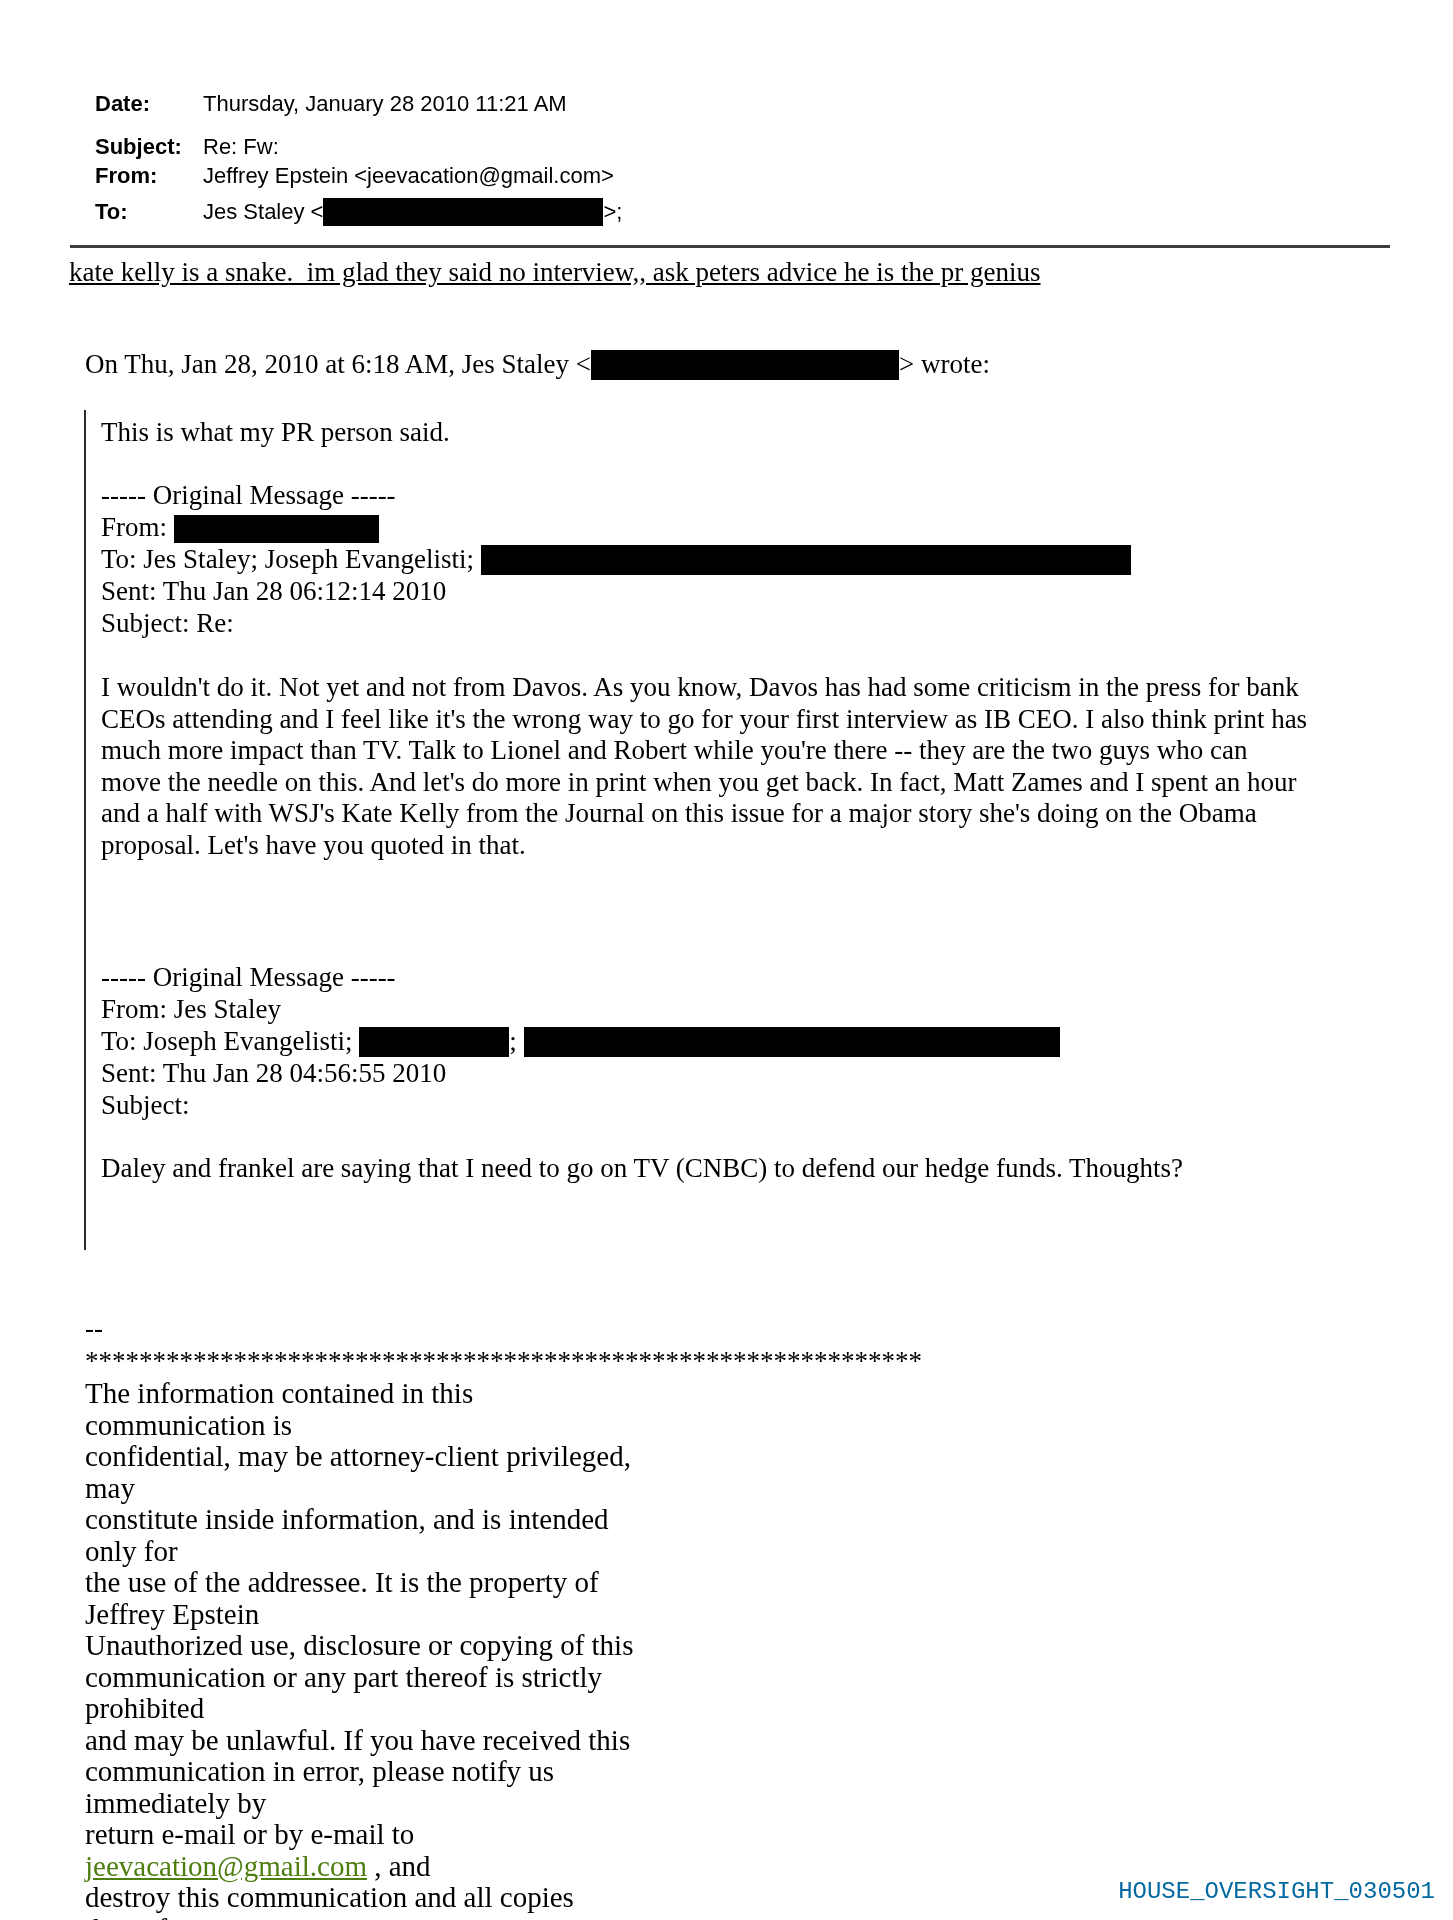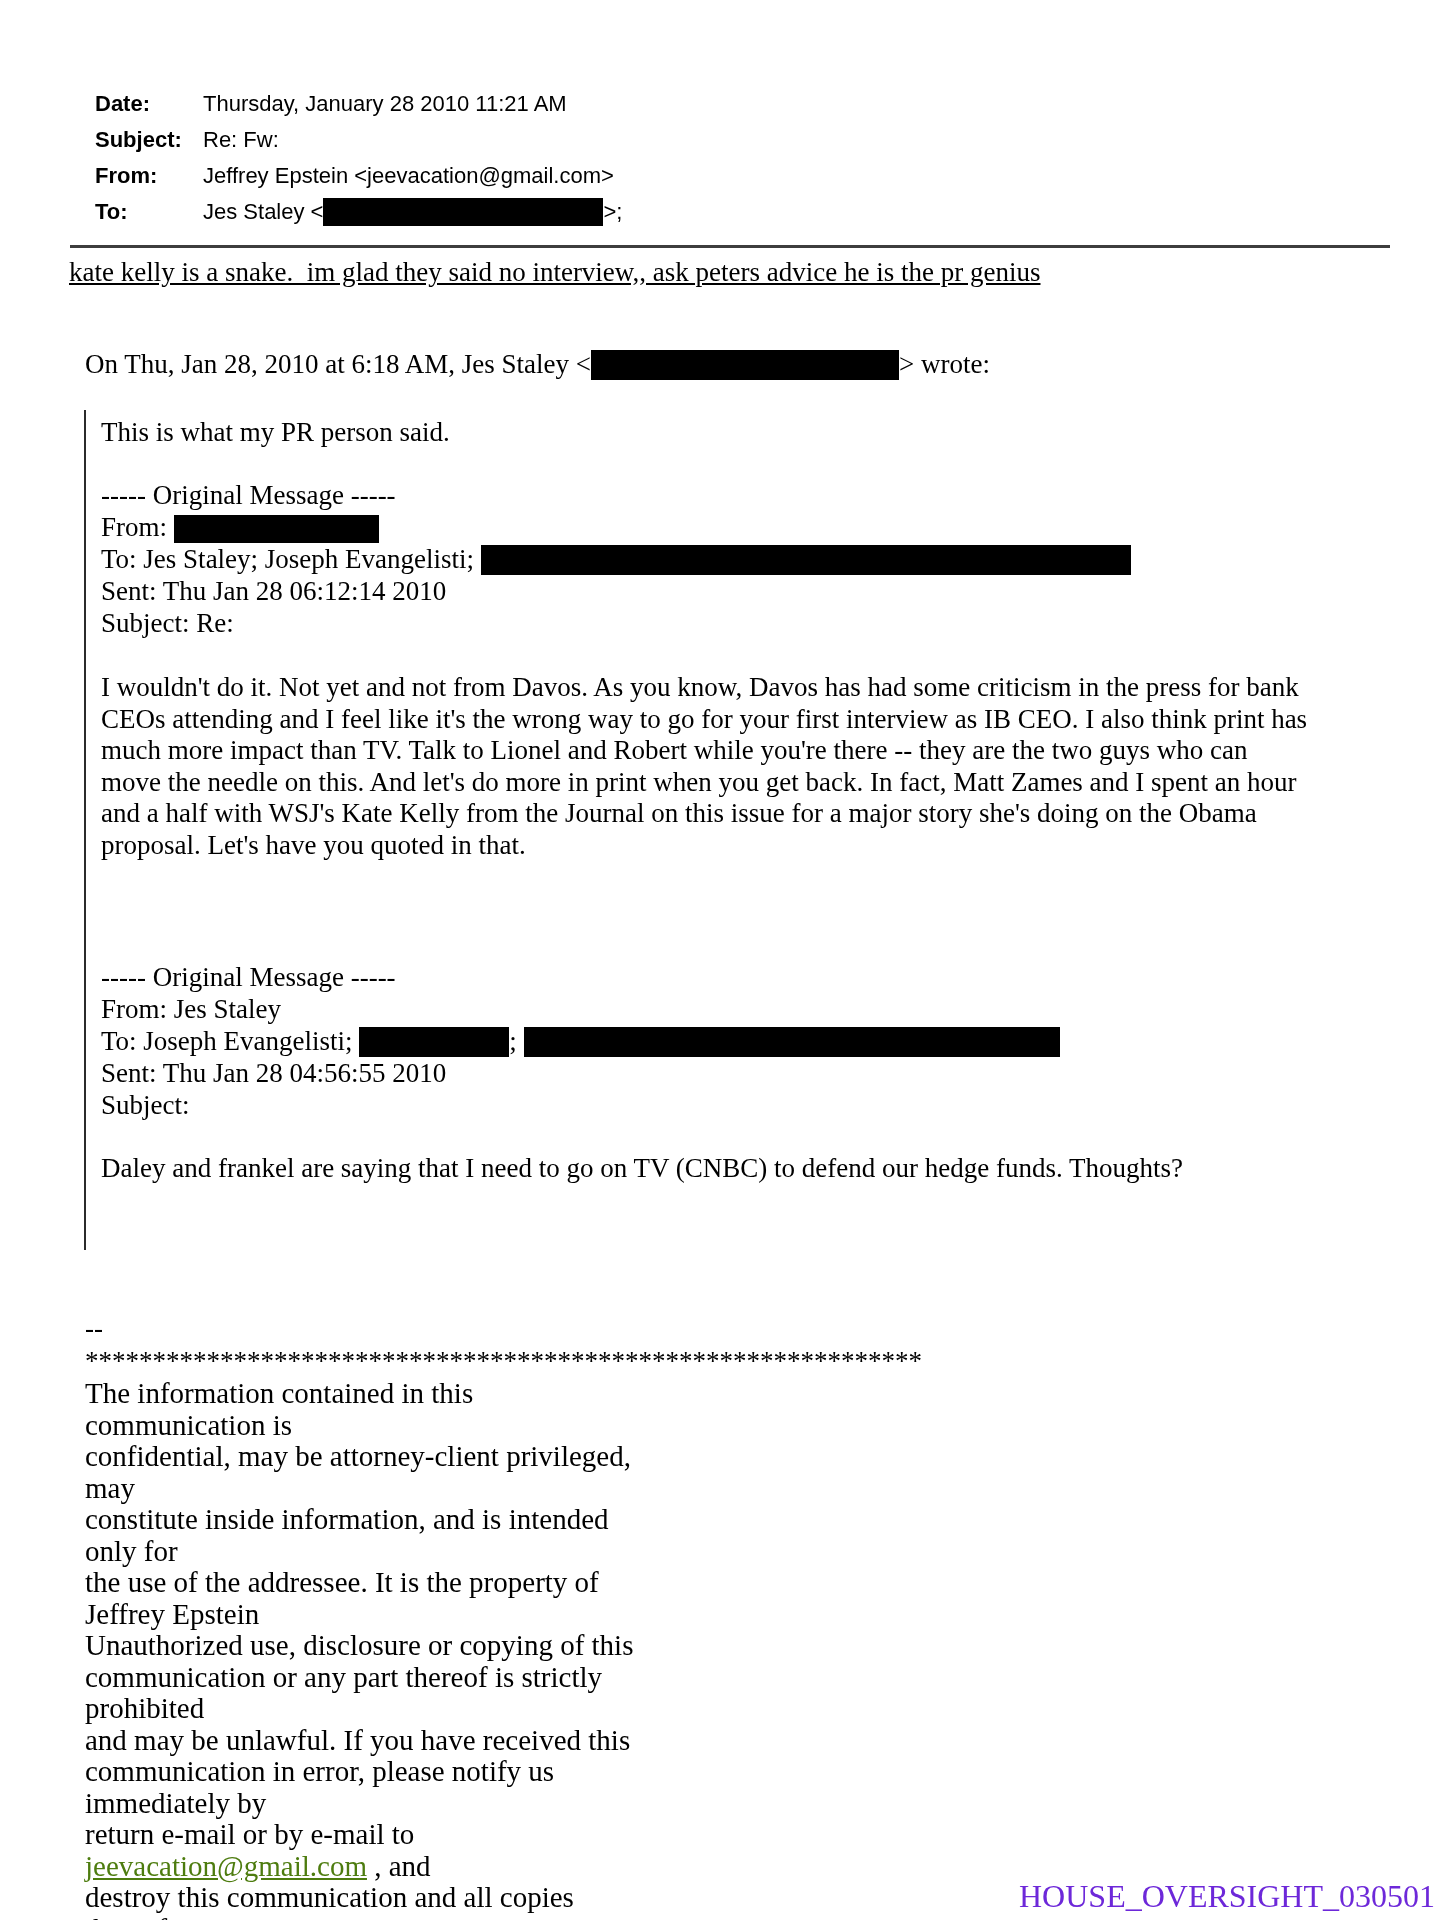--- a/index.html
+++ b/index.html
@@ -111,35 +111,35 @@
   .disclaimer a {
     color: #4d7c0f;
     text-decoration: underline;
   }
 
   
   .bates {
     position: absolute;
     right: 18px;
     top: 1878px;
-    font-family: Liberation Serif, serif;
-    font-size: 32px;
-    color: #6d28d9;
+    font-family: Liberation Mono, monospace;
+    font-size: 24px;
+    color: #0369a1;
     white-space: nowrap;
   }
 </style>
 </head>
 <body>
 
 <div class="page">
 
   <div class="hdr-row" style="top:90px">
     <span class="hdr-label">Date:</span><span class="hdr-value">Thursday, January 28 2010 11:21 AM</span>
   </div>
-  <div class="hdr-row" style="top:126px">
+  <div class="hdr-row" style="top:133px">
     <span class="hdr-label">Subject:</span><span class="hdr-value">Re: Fw:</span>
   </div>
   <div class="hdr-row" style="top:162px">
     <span class="hdr-label">From:</span><span class="hdr-value">Jeffrey Epstein &lt;jeevacation@gmail.com&gt;</span>
   </div>
   <div class="hdr-row" style="top:198px">
     <span class="hdr-label">To:</span><span class="hdr-value">Jes Staley &lt;</span><span class="redaction" style="width:280px;height:28px"></span><span class="hdr-value">&gt;;</span>
   </div>
 
   <div class="hdr-sep"></div>

